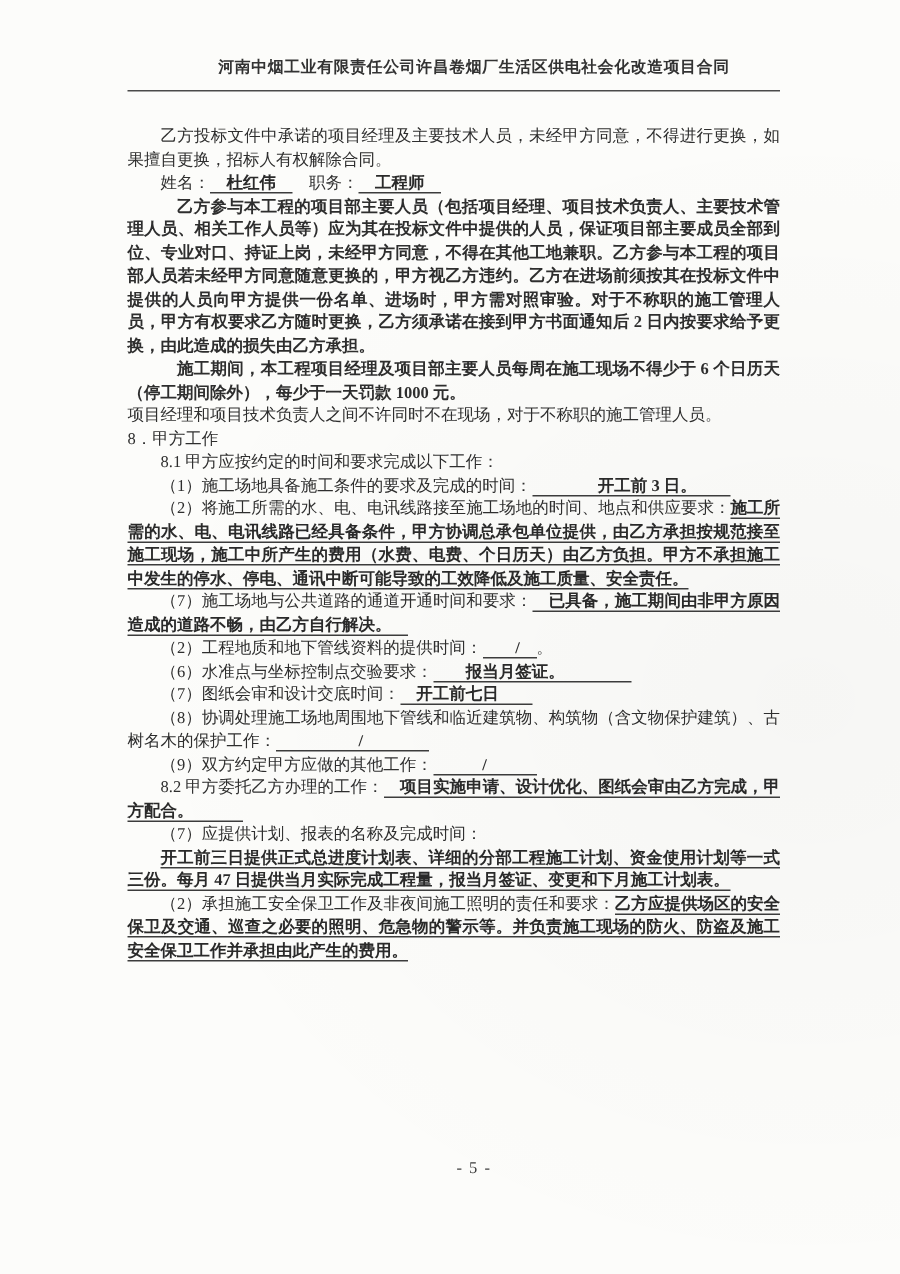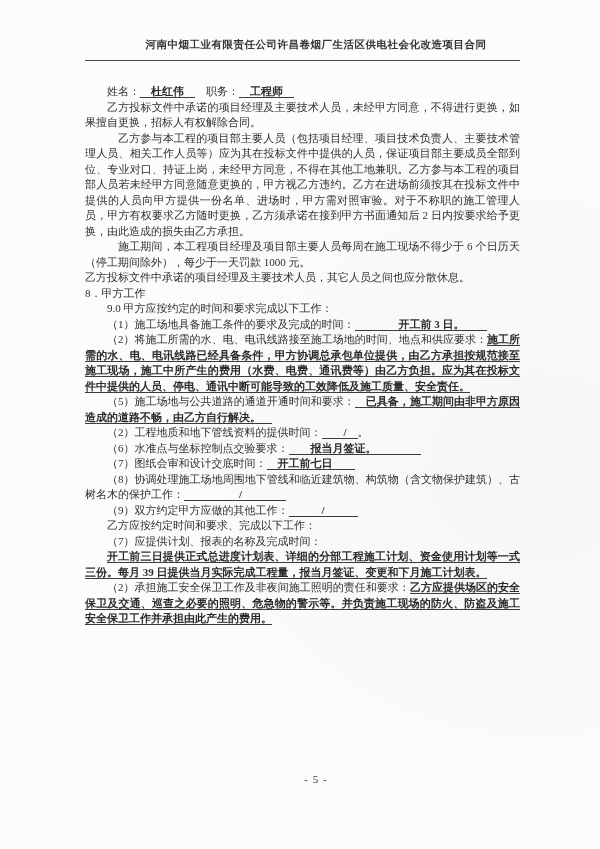--- a/index.html
+++ b/index.html
@@ -43,21 +43,21 @@
     left: 85px;
     width: 435px;
     font-size: 11px;
     line-height: 15.5px;
     text-align: justify;
   }
   .para {
     margin: 0;
   }
   .para.indent-2 { text-indent: 2em; }
-  .para.indent-3 { text-indent: 3em; }
+  .para.indent-3 { text-indent: 3em; font-weight: bold; }
   .para.gap-before { margin-top: 16px; }
   .u {
     font-weight: bold;
     border-bottom: 1px solid #3c3c3c;
     color: #2a2a2a;
   }
   .doc-footer {
     position: absolute;
     top: 773px;
     left: 0;
@@ -69,35 +69,35 @@
   }
 </style>
 </head>
 <body>
 
 <div class="page">
   <div class="doc-header">河南中烟工业有限责任公司许昌卷烟厂生活区供电社会化改造项目合同</div>
   <div class="header-rule"></div>
 
   <div class="doc-body">
+      <p class="para indent-2"><span>乙方投标文件中承诺的项目经理及主要技术人员，未经甲方同意，不得进行更换，如果擅自更换，招标人有权解除合同。</span></p>
       <p class="para indent-2"><span>姓名：</span><span class="u">　杜红伟　</span><span>　职务：</span><span class="u">　工程师　</span></p>
-      <p class="para indent-2"><span>乙方投标文件中承诺的项目经理及主要技术人员，未经甲方同意，不得进行更换，如果擅自更换，招标人有权解除合同。</span></p>
       <p class="para indent-3"><span>乙方参与本工程的项目部主要人员（包括项目经理、项目技术负责人、主要技术管理人员、相关工作人员等）应为其在投标文件中提供的人员，保证项目部主要成员全部到位、专业对口、持证上岗，未经甲方同意，不得在其他工地兼职。乙方参与本工程的项目部人员若未经甲方同意随意更换的，甲方视乙方违约。乙方在进场前须按其在投标文件中提供的人员向甲方提供一份名单、进场时，甲方需对照审验。对于不称职的施工管理人员，甲方有权要求乙方随时更换，乙方须承诺在接到甲方书面通知后 2 日内按要求给予更换，由此造成的损失由乙方承担。</span></p>
       <p class="para indent-3"><span>施工期间，本工程项目经理及项目部主要人员每周在施工现场不得少于 6 个日历天（停工期间除外），每少于一天罚款 1000 元。</span></p>
-      <p class="para indent-0"><span>乙方投标文件中承诺的项目经理及主要技术人员，其它人员之间也应分散休息。</span></p>
+      <p class="para indent-0"><span>项目经理和项目技术负责人之间不许同时不在现场，对于不称职的施工管理人员。</span></p>
       <p class="para indent-0"><span>8．甲方工作</span></p>
-      <p class="para indent-2"><span>9.0 甲方应按约定的时间和要求完成以下工作：</span></p>
+      <p class="para indent-2"><span>8.1 甲方应按约定的时间和要求完成以下工作：</span></p>
       <p class="para indent-2"><span>（1）施工场地具备施工条件的要求及完成的时间：</span><span class="u">　　　　开工前 3 日。　　</span></p>
-      <p class="para indent-2"><span>（2）将施工所需的水、电、电讯线路接至施工场地的时间、地点和供应要求：</span><span class="u">施工所需的水、电、电讯线路已经具备条件，甲方协调总承包单位提供，由乙方承担按规范接至施工现场，施工中所产生的费用（水费、电费、通讯费等）由乙方负担。应为其在投标文件中提供的人员、停电、通讯中断可能导致的工效降低及施工质量、安全责任。</span></p>
-      <p class="para indent-2"><span>（5）施工场地与公共道路的通道开通时间和要求：</span><span class="u">　已具备，施工期间由非甲方原因造成的道路不畅，由乙方自行解决。　</span></p>
+      <p class="para indent-2"><span>（2）将施工所需的水、电、电讯线路接至施工场地的时间、地点和供应要求：</span><span class="u">施工所需的水、电、电讯线路已经具备条件，甲方协调总承包单位提供，由乙方承担按规范接至施工现场，施工中所产生的费用（水费、电费、个日历天）由乙方负担。甲方不承担施工中发生的停水、停电、通讯中断可能导致的工效降低及施工质量、安全责任。</span></p>
+      <p class="para indent-2"><span>（7）施工场地与公共道路的通道开通时间和要求：</span><span class="u">　已具备，施工期间由非甲方原因造成的道路不畅，由乙方自行解决。　</span></p>
       <p class="para indent-2"><span>（2）工程地质和地下管线资料的提供时间：</span><span class="u">　　/　</span><span>。</span></p>
       <p class="para indent-2"><span>（6）水准点与坐标控制点交验要求：</span><span class="u">　　报当月签证。　　　　</span></p>
       <p class="para indent-2"><span>（7）图纸会审和设计交底时间：</span><span class="u">　开工前七日　　</span></p>
       <p class="para indent-2"><span>（8）协调处理施工场地周围地下管线和临近建筑物、构筑物（含文物保护建筑）、古树名木的保护工作：</span><span class="u">　　　　　/　　　　</span></p>
       <p class="para indent-2"><span>（9）双方约定甲方应做的其他工作：</span><span class="u">　　　/　　　</span></p>
-      <p class="para indent-2"><span>乙方应按约定时间和要求、完成以下工作：</span></p>
+      <p class="para indent-2"><span>8.2 甲方委托乙方办理的工作：</span><span class="u">　项目实施申请、设计优化、图纸会审由乙方完成，甲方配合。　　　</span></p>
       <p class="para indent-2"><span>（7）应提供计划、报表的名称及完成时间：</span></p>
-      <p class="para indent-2"><span class="u">开工前三日提供正式总进度计划表、详细的分部工程施工计划、资金使用计划等一式三份。每月 39 日提供当月实际完成工程量，报当月签证、变更和下月施工计划表。</span></p>
+      <p class="para indent-2"><span class="u">开工前三日提供正式总进度计划表、详细的分部工程施工计划、资金使用计划等一式三份。每月 47 日提供当月实际完成工程量，报当月签证、变更和下月施工计划表。</span></p>
       <p class="para indent-2"><span>（2）承担施工安全保卫工作及非夜间施工照明的责任和要求：</span><span class="u">乙方应提供场区的安全保卫及交通、巡查之必要的照明、危急物的警示等。并负责施工现场的防火、防盗及施工安全保卫工作并承担由此产生的费用。</span></p>
     </div>
 
   <div class="doc-footer">- 5 -</div>
 </div>
 
 </body></html>

